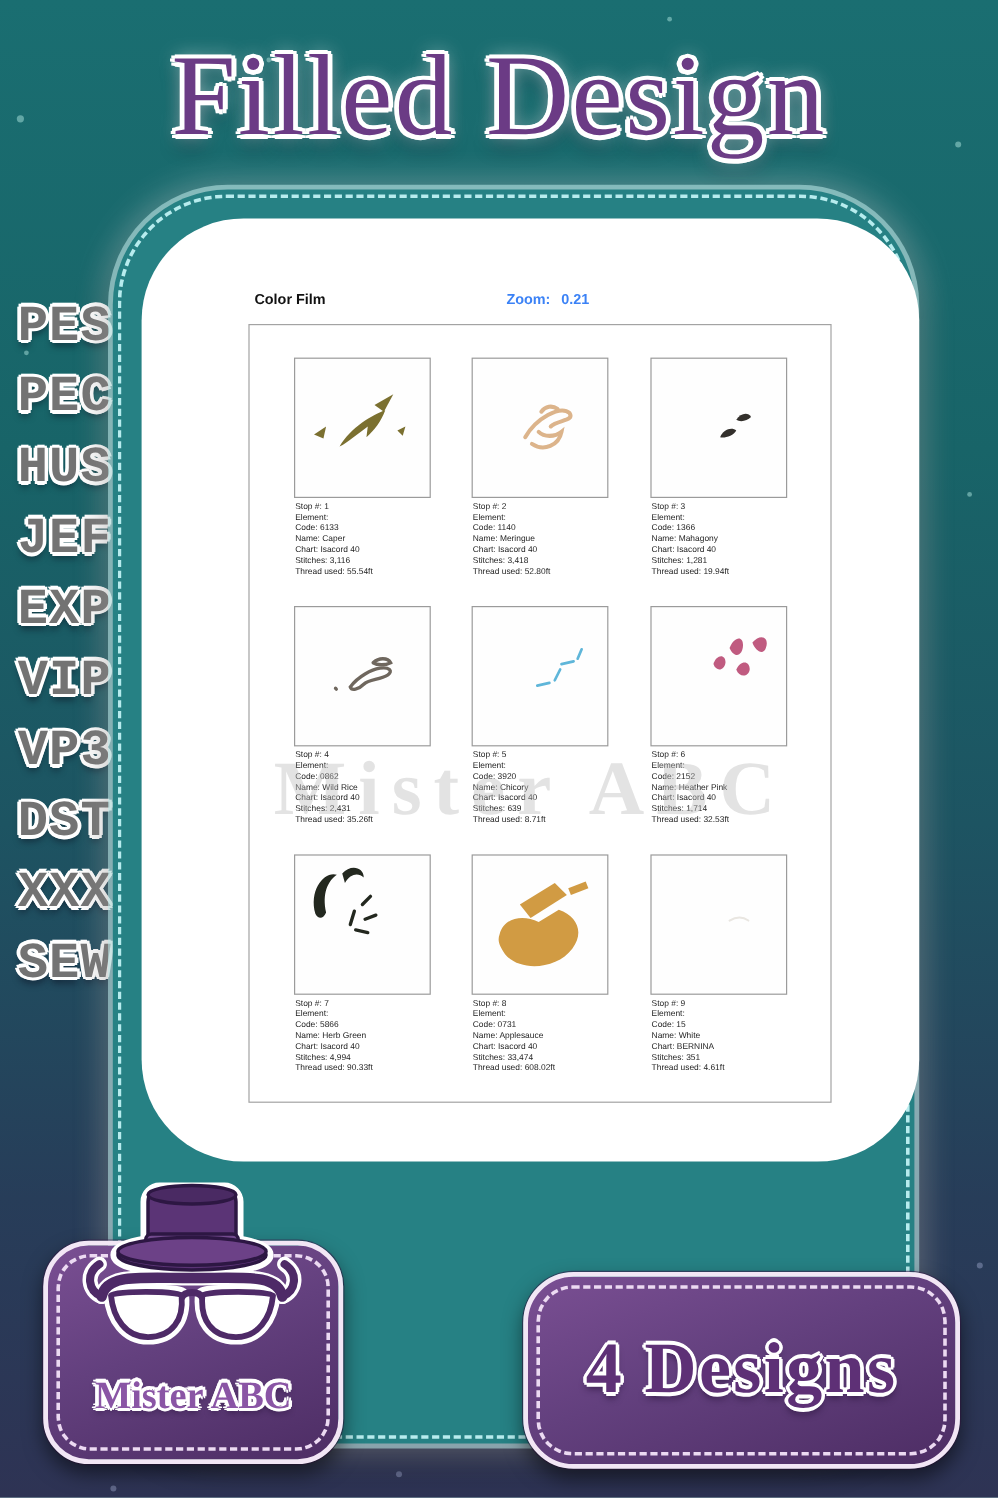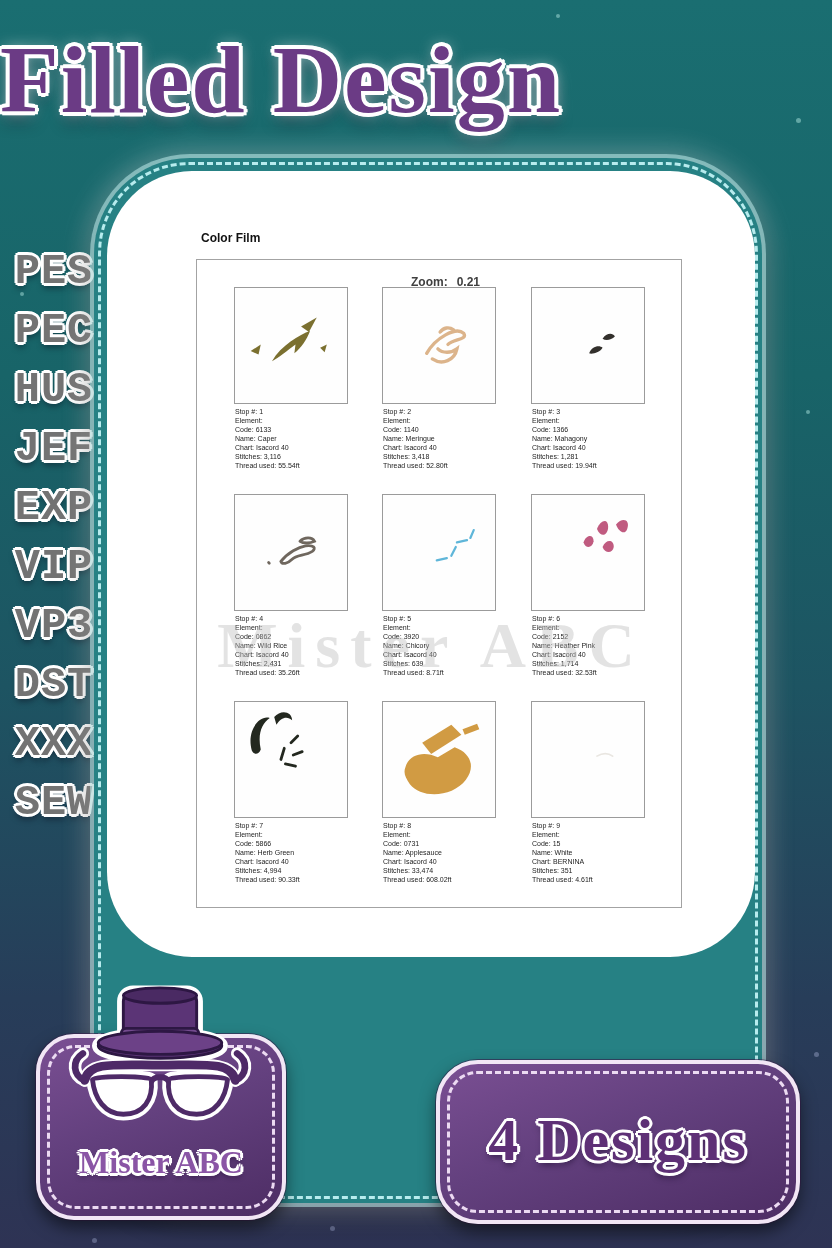--- a/index.html
+++ b/index.html
@@ -16,22 +16,22 @@
   .d3{left:556px;top:14px;width:4px;height:4px;}
   .d4{left:796px;top:118px;width:5px;height:5px;}
   .d5{left:20px;top:292px;width:4px;height:4px;}
   .d6{left:806px;top:410px;width:4px;height:4px;}
   .d7{left:330px;top:1226px;width:5px;height:5px;}
   .d8{left:586px;top:1020px;width:4px;height:4px;}
   .d9{left:814px;top:1052px;width:5px;height:5px;}
   .d10{left:92px;top:1238px;width:5px;height:5px;}
 
   .big-title{
-    position:absolute;top:24px;left:0;width:100%;
-    font-family:"Liberation Serif",serif;font-weight:bold;font-size:96px;letter-spacing:2px;
+    position:absolute;top:24px;left:0;width:100%;text-align:center;
+    font-family:"Liberation Serif",serif;font-weight:normal;font-size:96px;letter-spacing:2px;
     color:#6b3b85;
     text-shadow:
       -3px -3px 0 #fff,3px -3px 0 #fff,-3px 3px 0 #fff,3px 3px 0 #fff,
       -4px 0 0 #fff,4px 0 0 #fff,0 -4px 0 #fff,0 4px 0 #fff,
       0 0 16px rgba(255,255,255,.75),0 10px 16px rgba(20,10,30,.45);
   }
 
   .format-list{position:absolute;left:0;top:243px;width:108px;text-align:center;}
   .format-item{
     height:59px;line-height:58px;
@@ -39,31 +39,31 @@
     color:#737373;letter-spacing:1px;
     text-shadow:
       -2px -2px 0 #fff,2px -2px 0 #fff,-2px 2px 0 #fff,2px 2px 0 #fff,
       -3px 0 0 #fff,3px 0 0 #fff,0 -3px 0 #fff,0 3px 0 #fff,
       0 5px 6px rgba(10,10,25,.55);
   }
 
   
   .card-ring{
     position:absolute;left:94px;top:158px;width:668px;height:1045px;box-sizing:border-box;
-    background:#268184;border-radius:96px;padding:13px;
+    background:#268184;border-radius:96px;padding:24px;
     box-shadow:0 0 0 4px rgba(190,235,235,.55),0 0 26px 8px rgba(255,255,255,.28),0 14px 30px rgba(0,0,0,.4);
   }
   .card-ring::before{
     content:'';position:absolute;inset:4px;border:3px dashed #b7ecee;border-radius:91px;pointer-events:none;
   }
   .card-inner{
     position:relative;width:648px;height:786px;background:#ffffff;border-radius:85px;overflow:hidden;
   }
   .sheet-header{position:absolute;top:60px;left:94px;font-size:12px;font-weight:bold;color:#111;}
-  .sheet-zoom{position:absolute;top:60px;left:304px;font-size:12px;font-weight:bold;color:#404040;margin-top:44px;}
+  .sheet-zoom{position:absolute;top:60px;left:304px;font-size:12px;font-weight:bold;color:#3b82f6;}
   .sheet-zoom .zv{margin-left:9px;}
   .sheet-box{
     position:absolute;left:89px;top:88px;width:486px;height:649px;
     border:1px solid #a3a3a3;box-sizing:border-box;
   }
   .cell{position:absolute;width:116px;}
   .thumb{
     width:114px;height:117px;border:1px solid #9b9b9b;background:#fefefe;box-sizing:border-box;
   }
   .thumb svg{width:100%;height:100%;display:block;}

